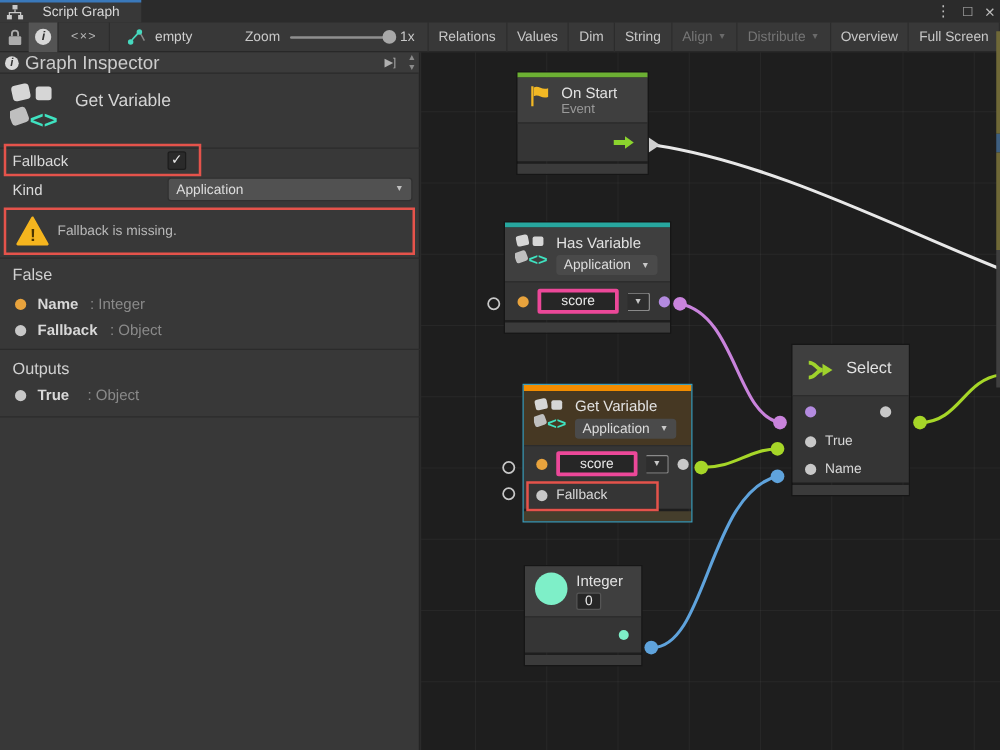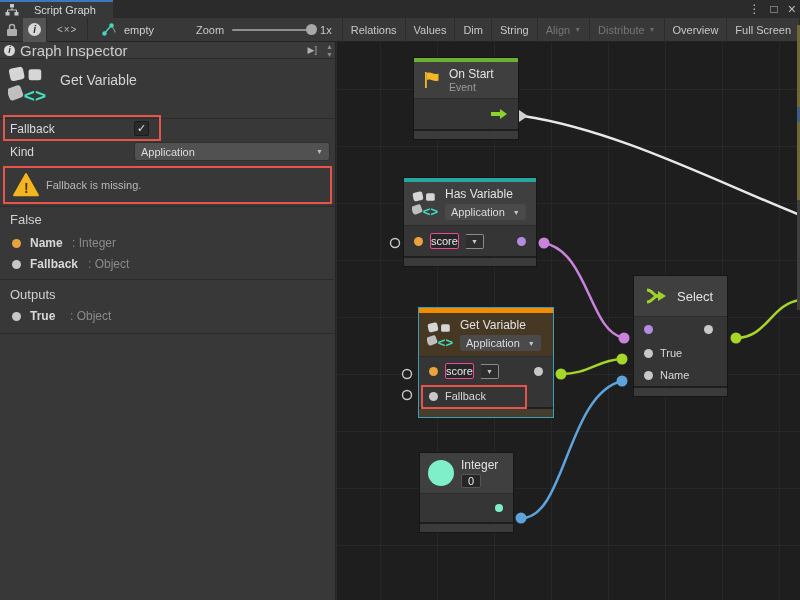--- a/index.html
+++ b/index.html
@@ -64,33 +64,33 @@
   
   .canvas { position:absolute; left:337px; top:42px; width:463px; height:558px; background:#1e1e1e;
     background-image:
       linear-gradient(to right, rgba(255,255,255,0.04) 1px, transparent 1px),
       linear-gradient(to bottom, rgba(255,255,255,0.04) 1px, transparent 1px);
     background-size:57px 57px; background-position:-14px -10px; }
   .wires { position:absolute; left:0; top:0; width:463px; height:558px; pointer-events:none; }
 
   .node { position:absolute; font-size:12px; color:#e0e0e0; }
   .colorbar { height:5px; }
-  .nhead { background:#3F3F3F; display:flex; align-items:center; gap:7px; padding:5px 8px; }
+  .nhead { background:#3F3F3F; display:flex; align-items:flex-start; gap:7px; padding:5px 8px; }
   .nbody { background:#353535; border-top:1px solid #2c2c2c; }
   .nfoot { background:#3b3b3b; height:8px; margin-top:2px; }
   .node-shadow { box-shadow:0 0 0 1px #161616; }
   .ntitle { font-size:12px; color:#e2e2e2; white-space:nowrap; }
   .nsub { font-size:10.5px; color:#9a9a9a; }
   .nrow { position:relative; display:flex; align-items:center; gap:7px; padding:0 10px; }
   .dot { width:9px; height:9px; border-radius:50%; flex:none; }
   .mini-dd { background:#4a4a4a; border-radius:3px; color:#dcdcdc; font-size:11px;
     display:inline-flex; align-items:center; padding:2px 6px; margin-top:3px; gap:8px; }
   .mini-dd .dd-caret { font-size:7px; color:#c8c8c8; }
-  .field { background:#262626; border:1px solid #ec4899; border-radius:2px; color:#e8e8e8;
-    font-size:11px; padding:1px 0; display:inline-flex; align-items:center; }
+  .field { background:#262626; border:3px solid #ec4899; border-radius:2px; color:#e8e8e8;
+    font-size:11px; padding:1px 16px; display:inline-flex; align-items:center; }
   .field-dd { background:#2e2e2e; border:1px solid #8a8a8a; border-left:none; border-radius:0 2px 2px 0;
     font-size:7px; color:#c8c8c8; padding:3px 5px; }
   .selected { outline:1.5px solid #3E9CB8; }
   .gv-head { background:#463823; }
   .gv-foot { background:#453e2c; }
   .int-circle { width:26px; height:26px; border-radius:50%; background:#7EEFC8; flex:none; }
   .val-box { background:#262626; border:1px solid #555; border-radius:2px; color:#e8e8e8;
     font-size:11px; padding:0 6px; display:inline-block; margin-top:2px; }
   .port-label { font-size:11px; color:#d8d8d8; }
 

